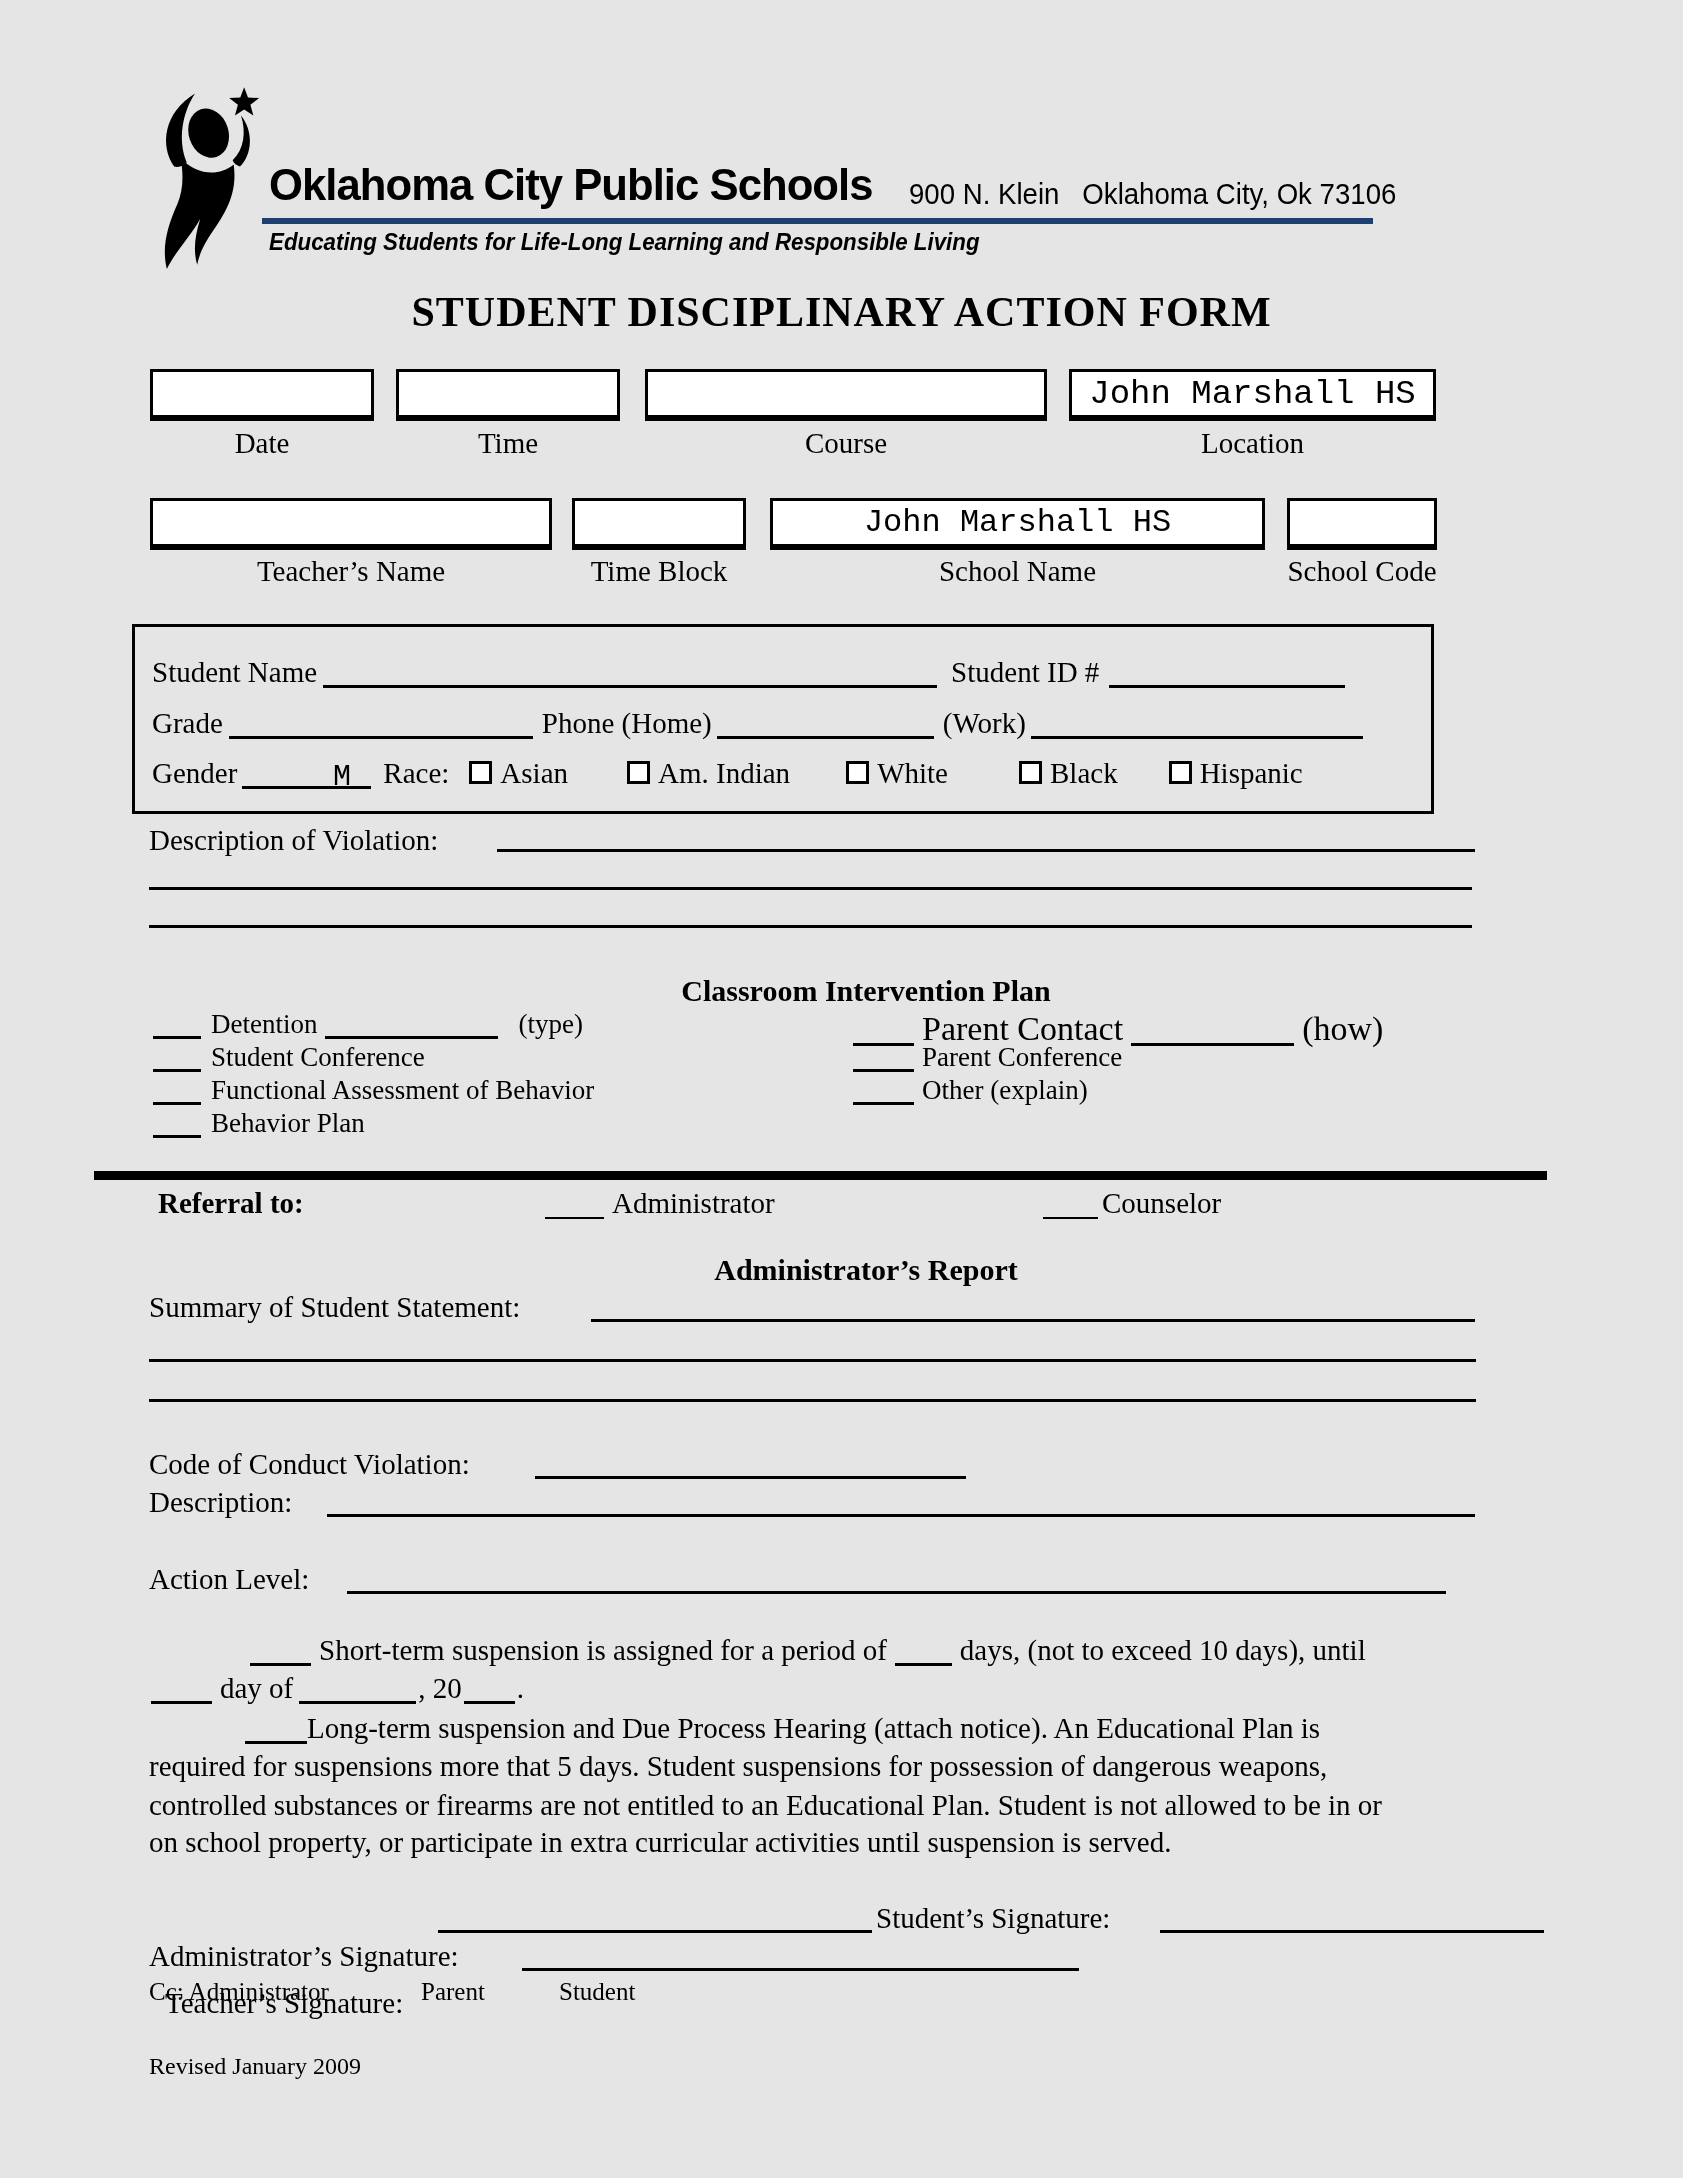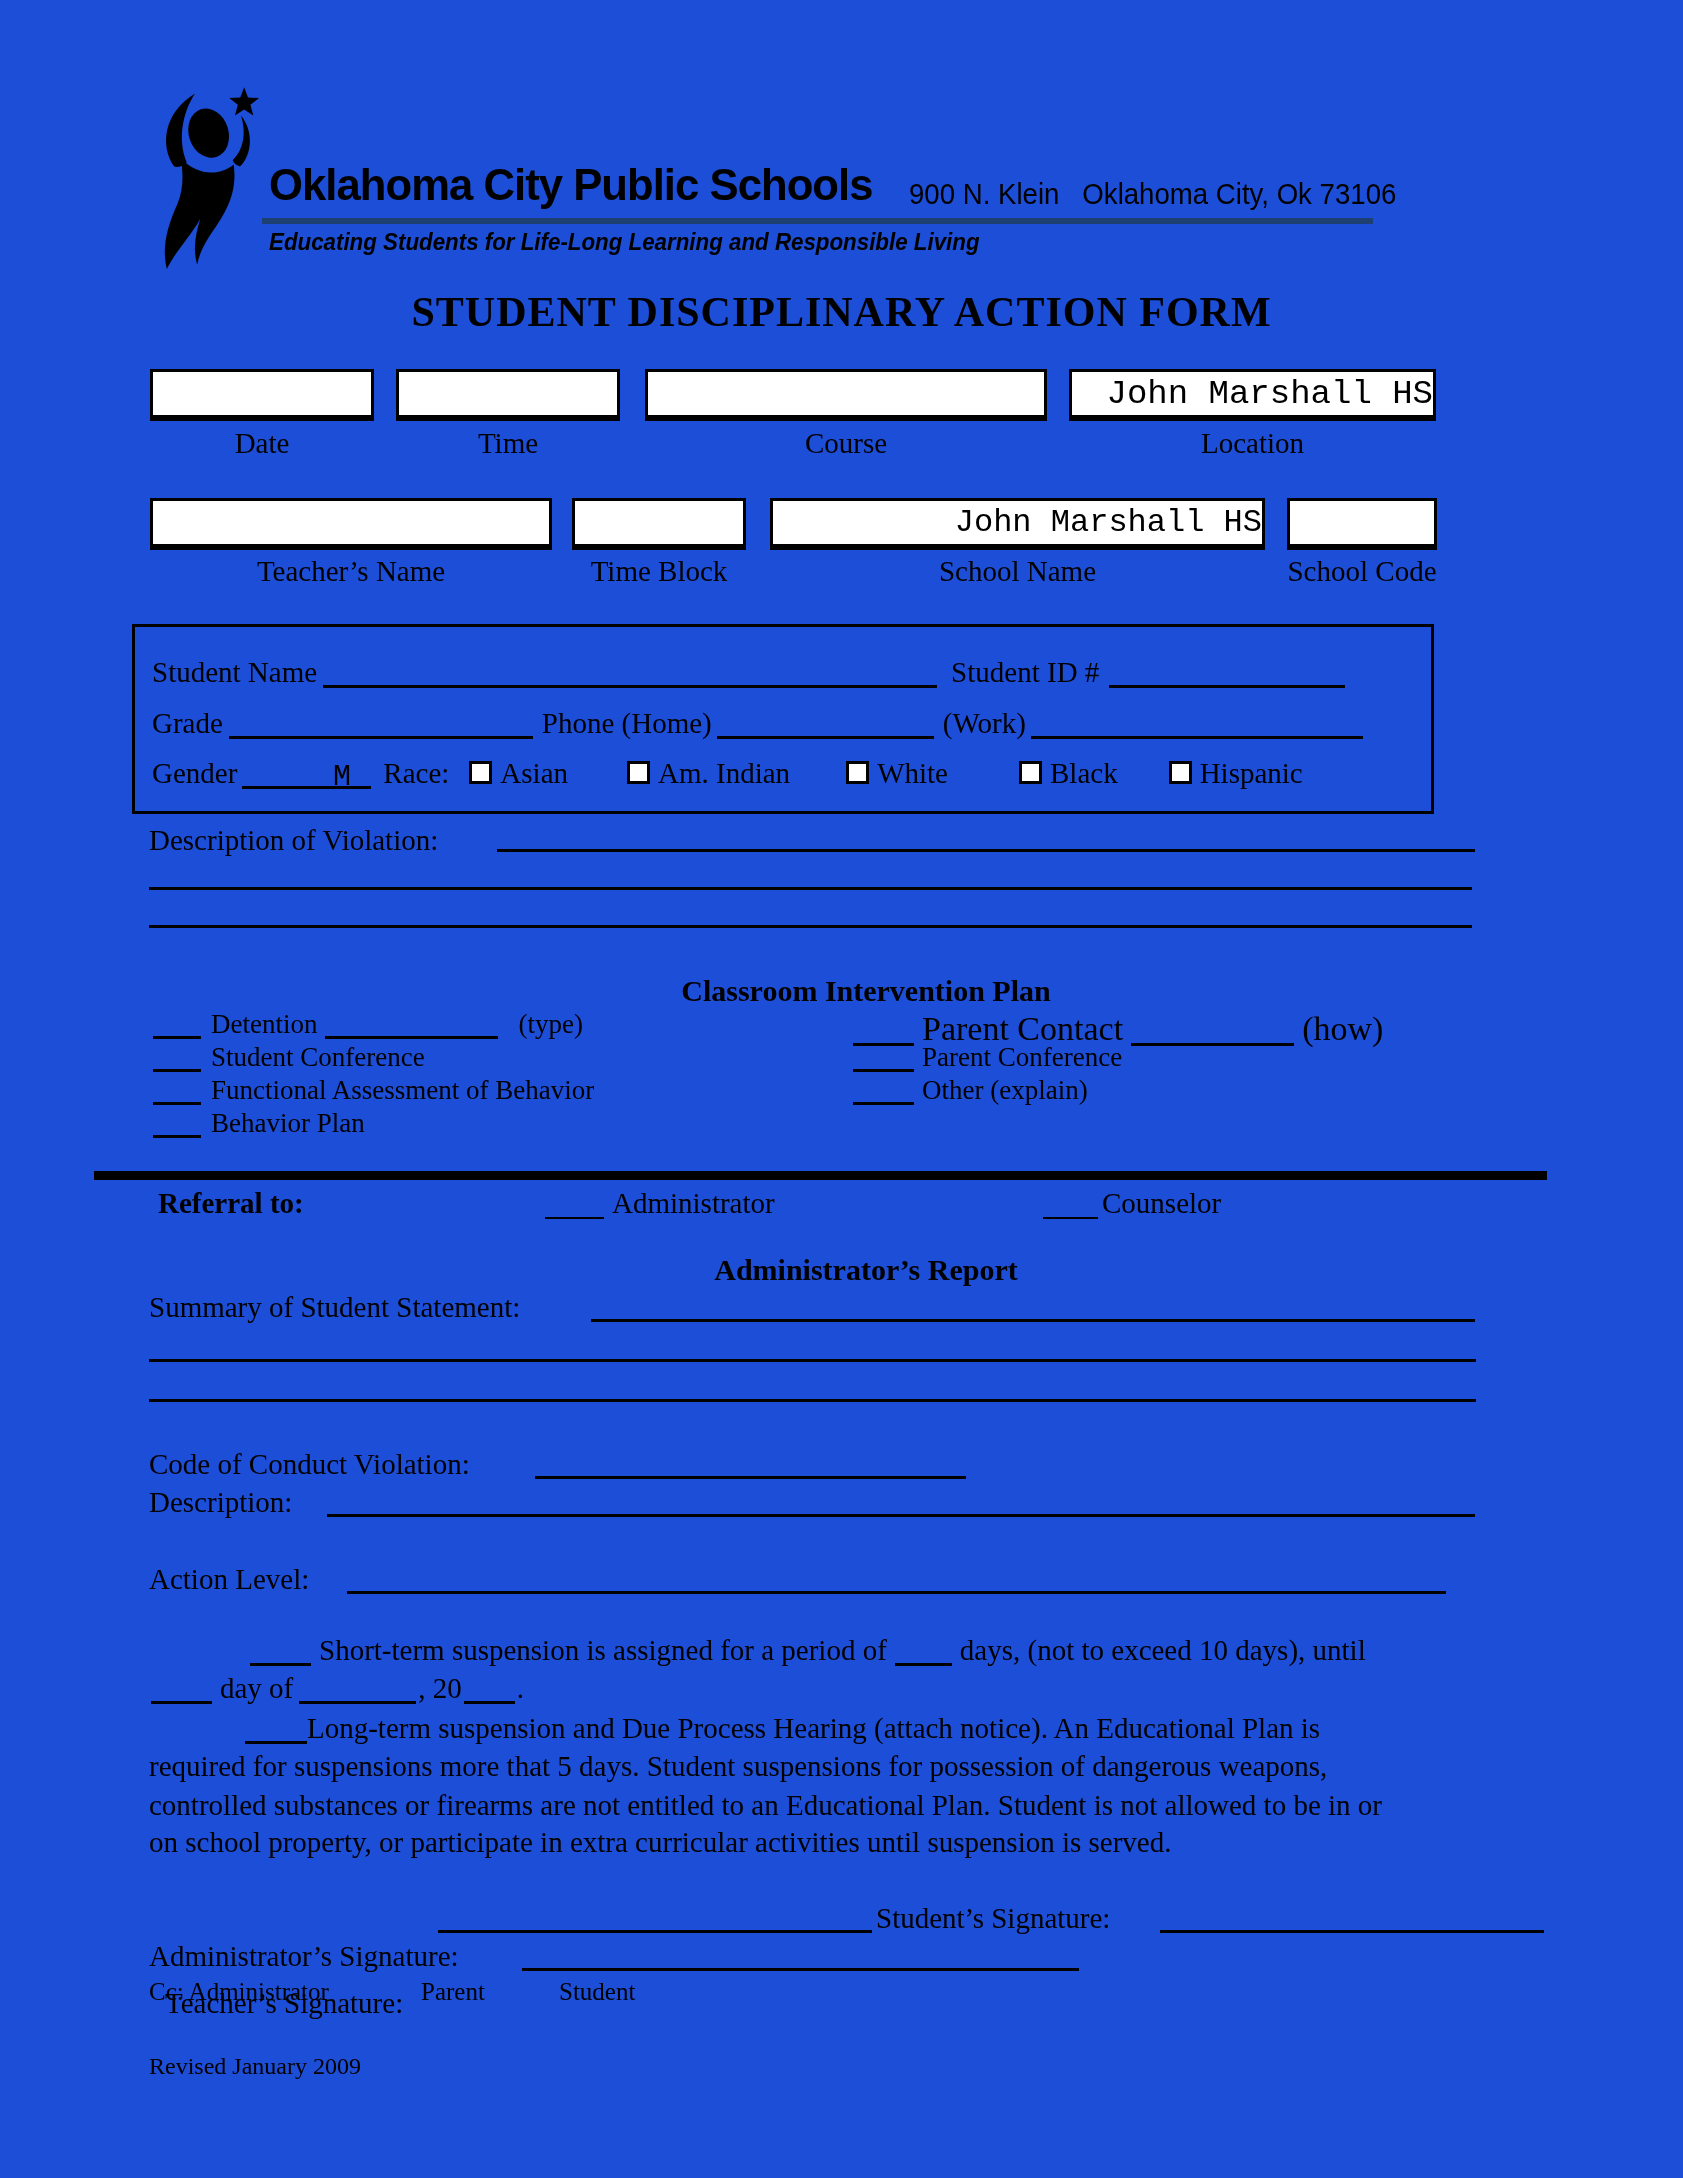--- a/index.html
+++ b/index.html
@@ -1,28 +1,28 @@
 <!DOCTYPE html>
 <html><head>
 <meta charset="utf-8">
 <style>
   html,body{margin:0;padding:0;background:#888;}
-  #page{position:relative;width:1683px;height:2178px;background:#1d4ed8;overflow:hidden;
+  #page{position:relative;width:1683px;height:2178px;background:#e5e5e5;overflow:hidden;
         font-family:"Liberation Serif",serif;color:#000;}
   .abs{position:absolute;}
   .serif{font-family:"Liberation Serif",serif;}
   .mono{font-family:"Liberation Mono","DejaVu Sans Mono",monospace;}
   .sans{font-family:"Liberation Sans",sans-serif;}
   .b{font-weight:bold;}
   .body-txt{font-size:29px;line-height:34px;white-space:nowrap;}
   .small-txt{font-size:25px;white-space:nowrap;}
   
   .fbox{position:absolute;box-sizing:border-box;border:3px solid #000;border-bottom-width:6px;background:#fff;
         text-align:center;}
-  .fbox .val{display:block;line-height:44px;font-size:34px;text-align:right;}
+  .fbox .val{display:block;line-height:44px;font-size:34px;}
   .box-label{position:absolute;text-align:center;font-size:29px;white-space:nowrap;}
   
   .bl{display:inline-block;height:1em;border-bottom:3px solid #000;vertical-align:-6px;}
   
   .rule{position:absolute;height:0;border-top:3px solid #000;}
   
   .cb{display:inline-block;box-sizing:border-box;width:23px;height:23px;border:3px solid #000;
       vertical-align:-1px;background:#fff;}
   .hdr-line{position:absolute;}
   .nw{white-space:nowrap;}

